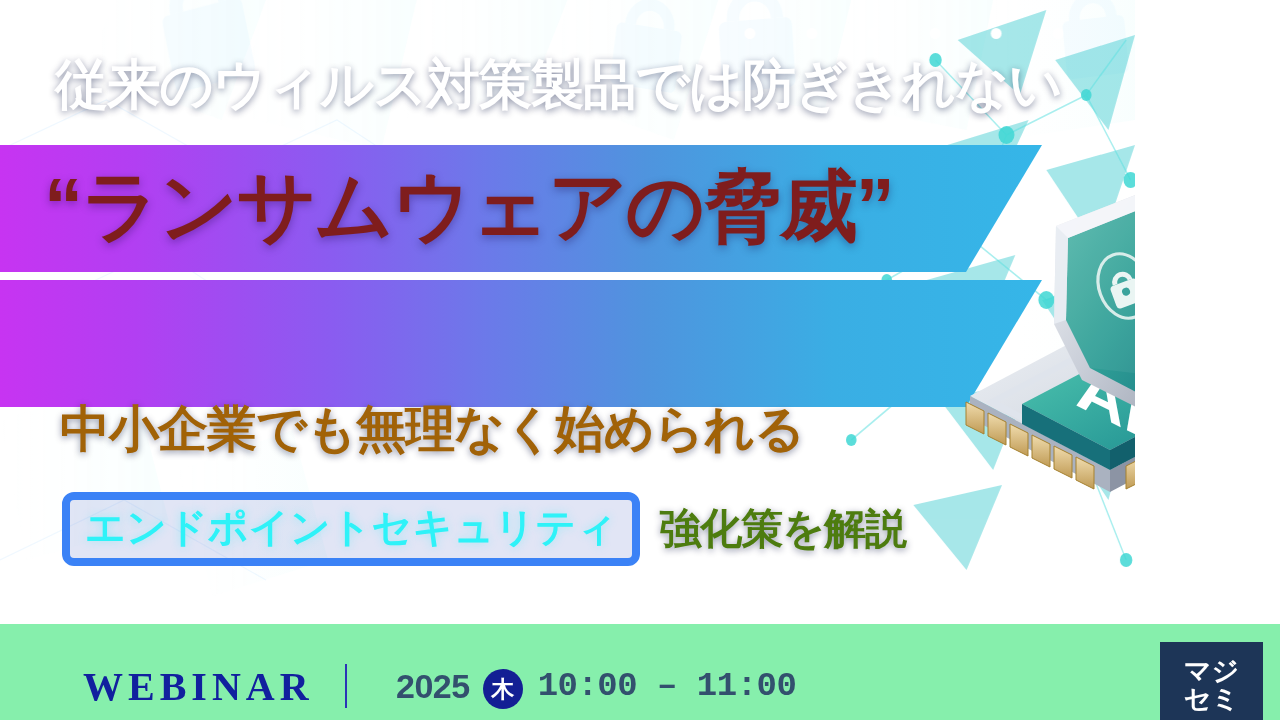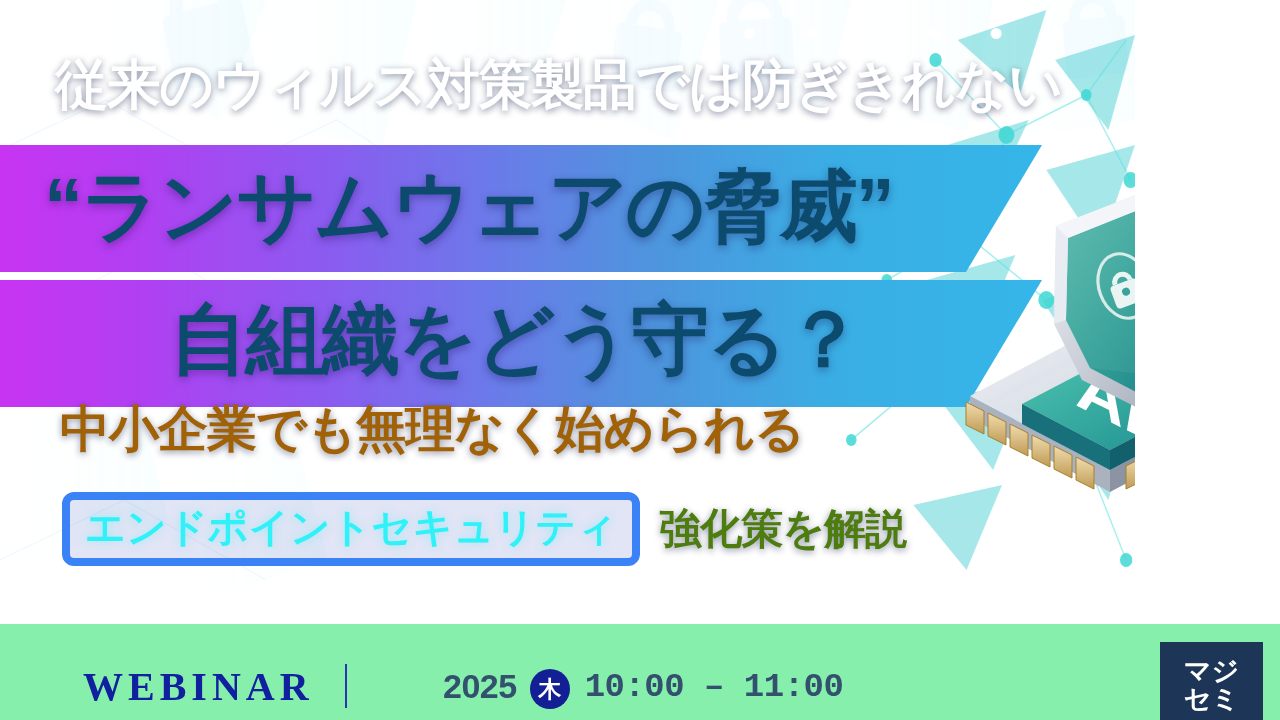--- a/index.html
+++ b/index.html
@@ -47,21 +47,21 @@
     position:absolute; left:0; height:127px;
     background:linear-gradient(90deg,#c734f2 0%,#b23ff2 13%,#8a5cf0 32%,#6b7ae9 47%,#4f94de 62%,#3aaee4 80%,#35b6e8 100%);
     -webkit-clip-path:polygon(0 0, 100% 0, calc(100% - 76px) 100%, 0 100%);
     clip-path:polygon(0 0, 100% 0, calc(100% - 76px) 100%, 0 100%);
     box-shadow:0 3px 12px rgba(0,10,55,.33);
   }
   .slab1 { top:145px; width:1042px; }
   .slab2 { top:280px; width:1042px; }
 
   .slabtext {
-    position:absolute; color:#0c4a6e; font-weight:700; white-space:nowrap;
+    position:absolute; color:#7f1d1d; font-weight:700; white-space:nowrap;
     text-shadow:0 3px 9px rgba(20,0,70,.34);
   }
   .slab1text { left:44px; top:155px; font-size:78px; letter-spacing:-2px; }
   .slab2text { left:170px; top:288px; font-size:78px; letter-spacing:-2px; }
 
   
   .line4 {
     position:absolute; left:60px; top:396px;
     font-size:50px; font-weight:700; color:#a16207; white-space:nowrap;
     letter-spacing:-1px; text-shadow:0 2px 7px rgba(0,14,60,.45);
@@ -92,21 +92,21 @@
     background:#86efac; display:flex; align-items:center;
   }
   .webinar {
     position:absolute; left:83px; top:50%; transform:translateY(-50%);
     font-family:"Liberation Serif","DejaVu Serif",serif;
     font-size:40px; font-weight:700; color:#11209e; letter-spacing:5px;
   }
   .vdiv { position:absolute; left:345px; top:50%; transform:translateY(-50%); width:2px; height:44px; background:#2b34b7; }
   .dateblock {
     position:absolute; left:396px; top:50%; transform:translateY(-50%);
-    display:flex; align-items:flex-end; color:#33506e; white-space:nowrap;margin-left:47px;
+    display:flex; align-items:center; color:#33506e; white-space:nowrap;
   }
   .yr { font-size:34px; font-weight:700; letter-spacing:-.5px; }
   .md { font-size:56px; font-weight:700; margin-left:14px; letter-spacing:-1px; }
   .dow {
     width:40px; height:40px; border-radius:50%; background:#131f94;
     color:#fff; font-size:23px; font-weight:700;
     display:inline-flex; align-items:center; justify-content:center;
     margin-left:13px; align-self:center; position:relative; top:3px;
   }
   .time { font-size:34px; font-weight:700; margin-left:15px; letter-spacing:-.5px;font-family:Liberation Mono, monospace; }
@@ -217,21 +217,20 @@
             <i></i>
             <i></i>
             <i></i>
           </span><span>防ぎきれない</span></span>
     </div>
 
     <div class="slab slab1"></div>
     <div class="slabtext slab1text">“ランサムウェアの脅威”</div>
 
     <div class="slab slab2"></div>
-    <div class="slabtext slab2text">自組織をどう守る？</div>
 
     <div class="line4">中小企業でも無理なく始められる</div>
 
     <div class="line5">
       <span class="chip">エンドポイントセキュリティ</span>
       <span class="after">強化策を解説</span>
     </div>
 
     <div class="art">
       <svg viewBox="0 0 340 345">

